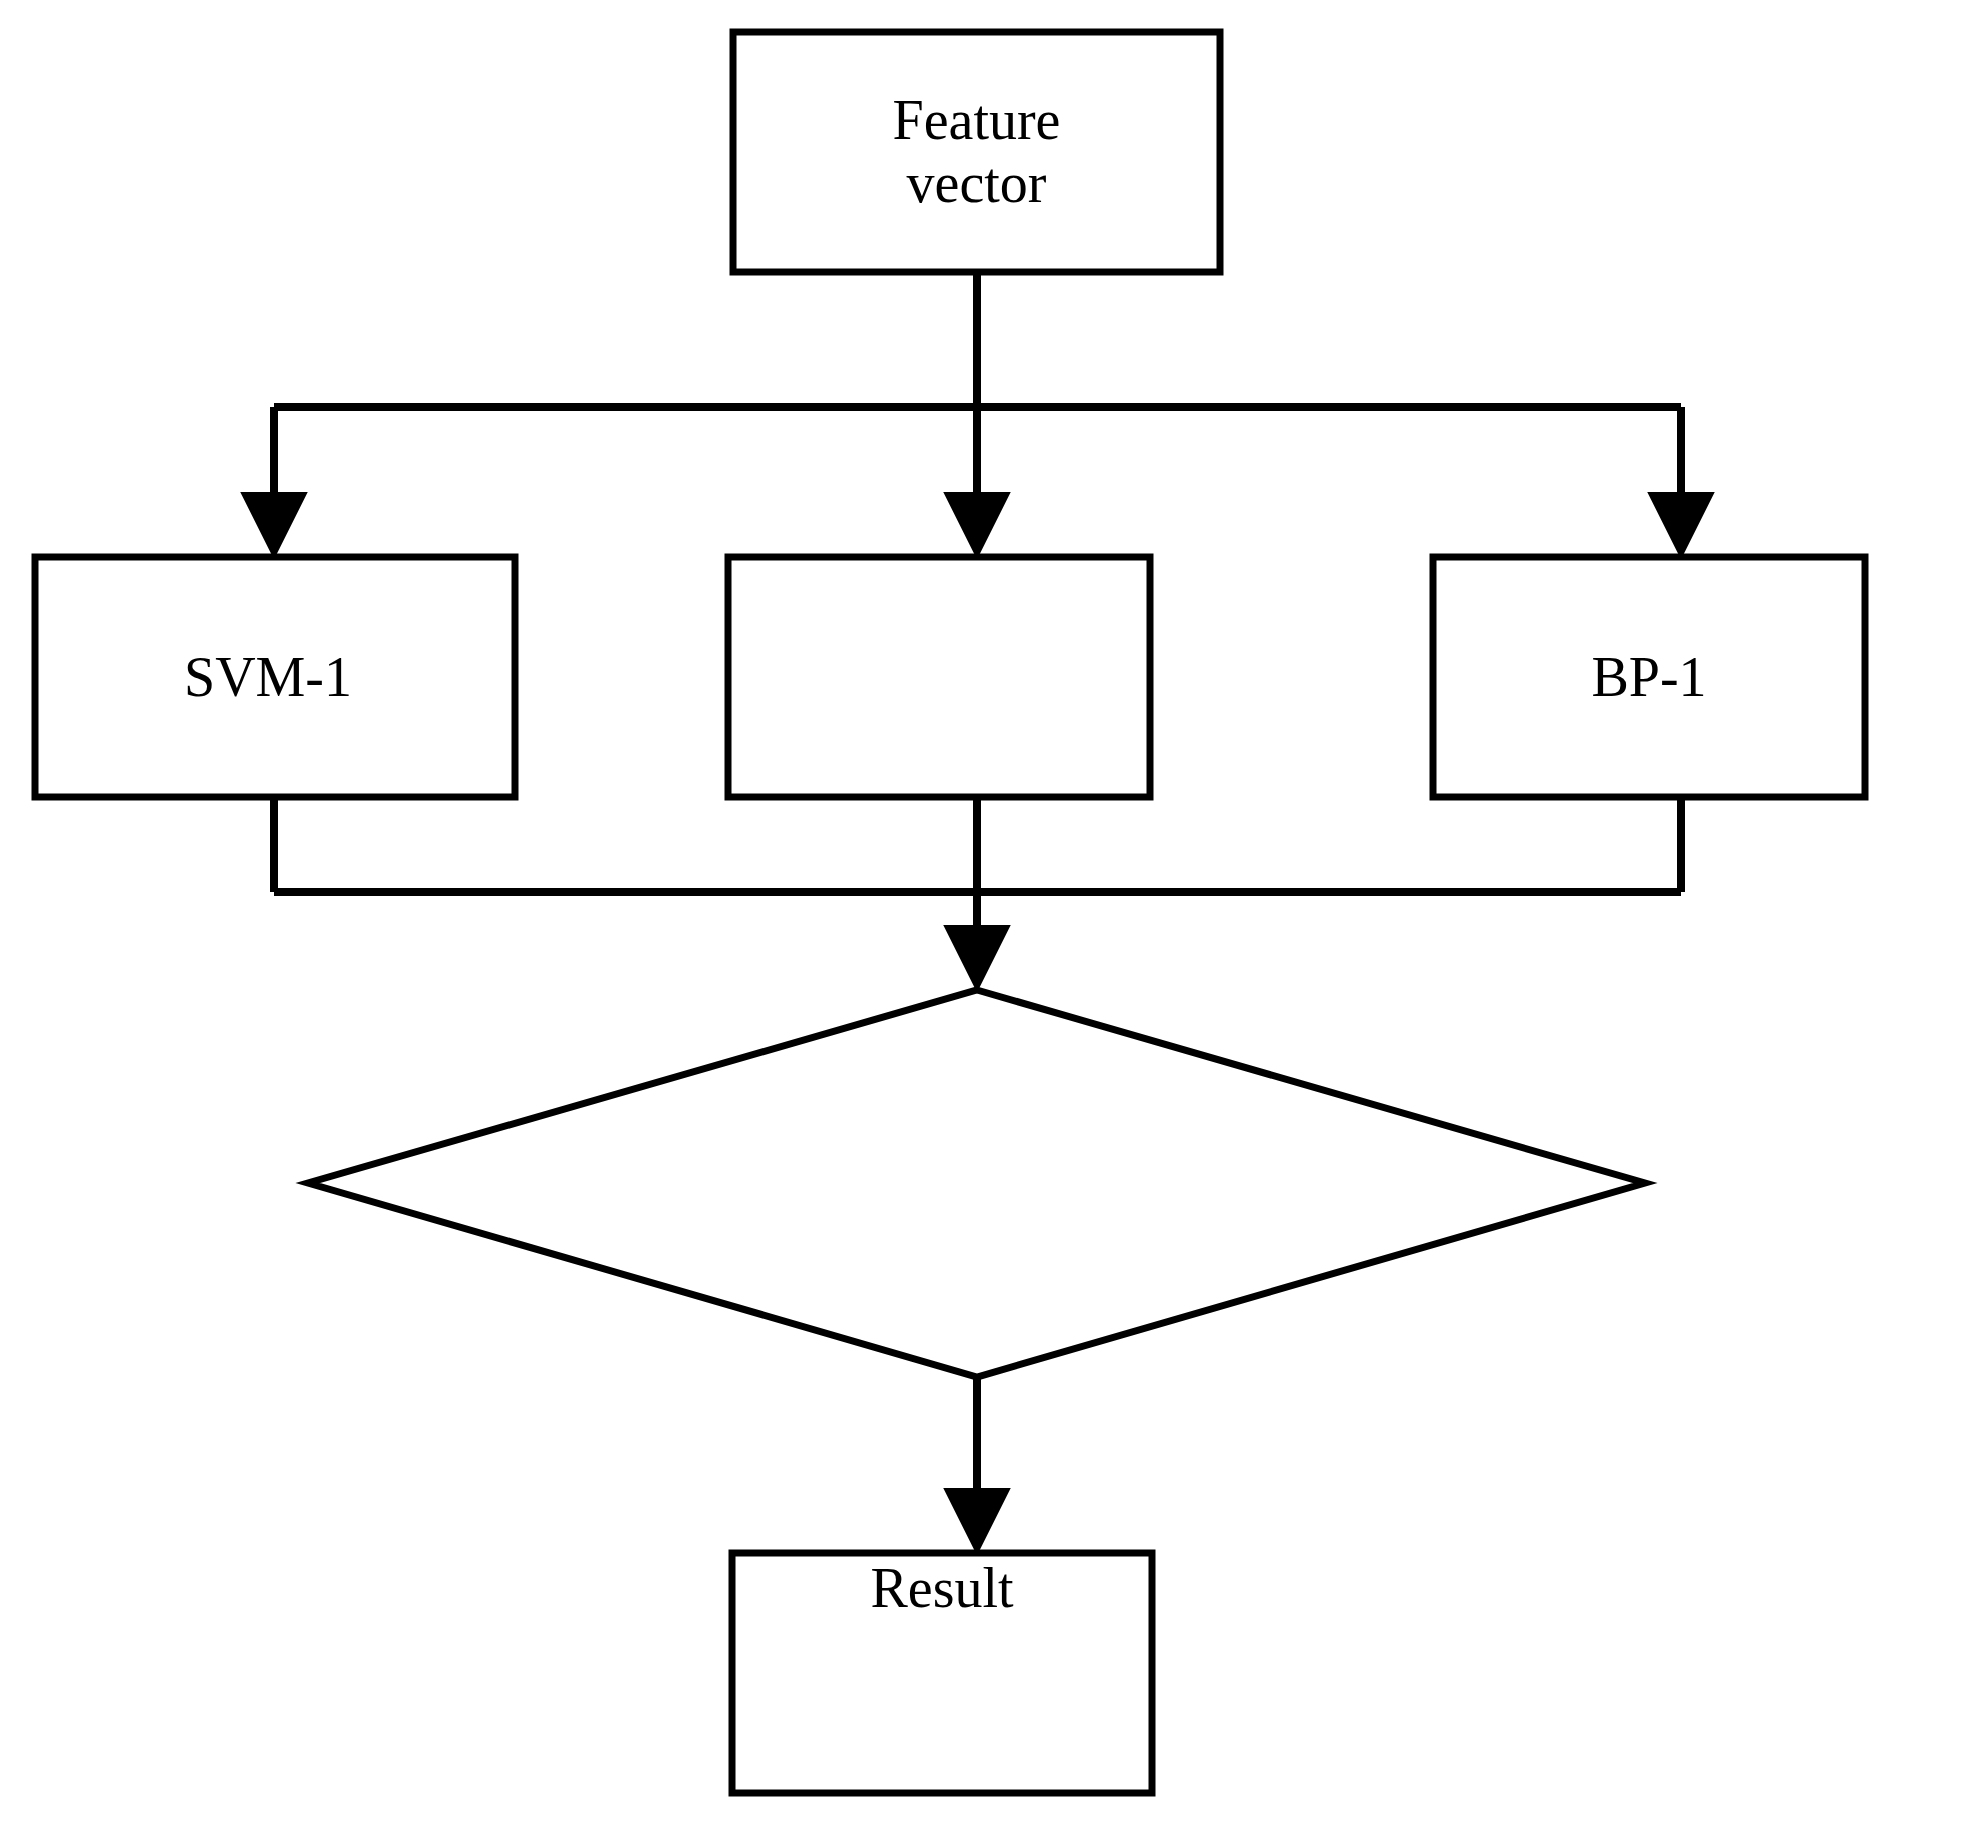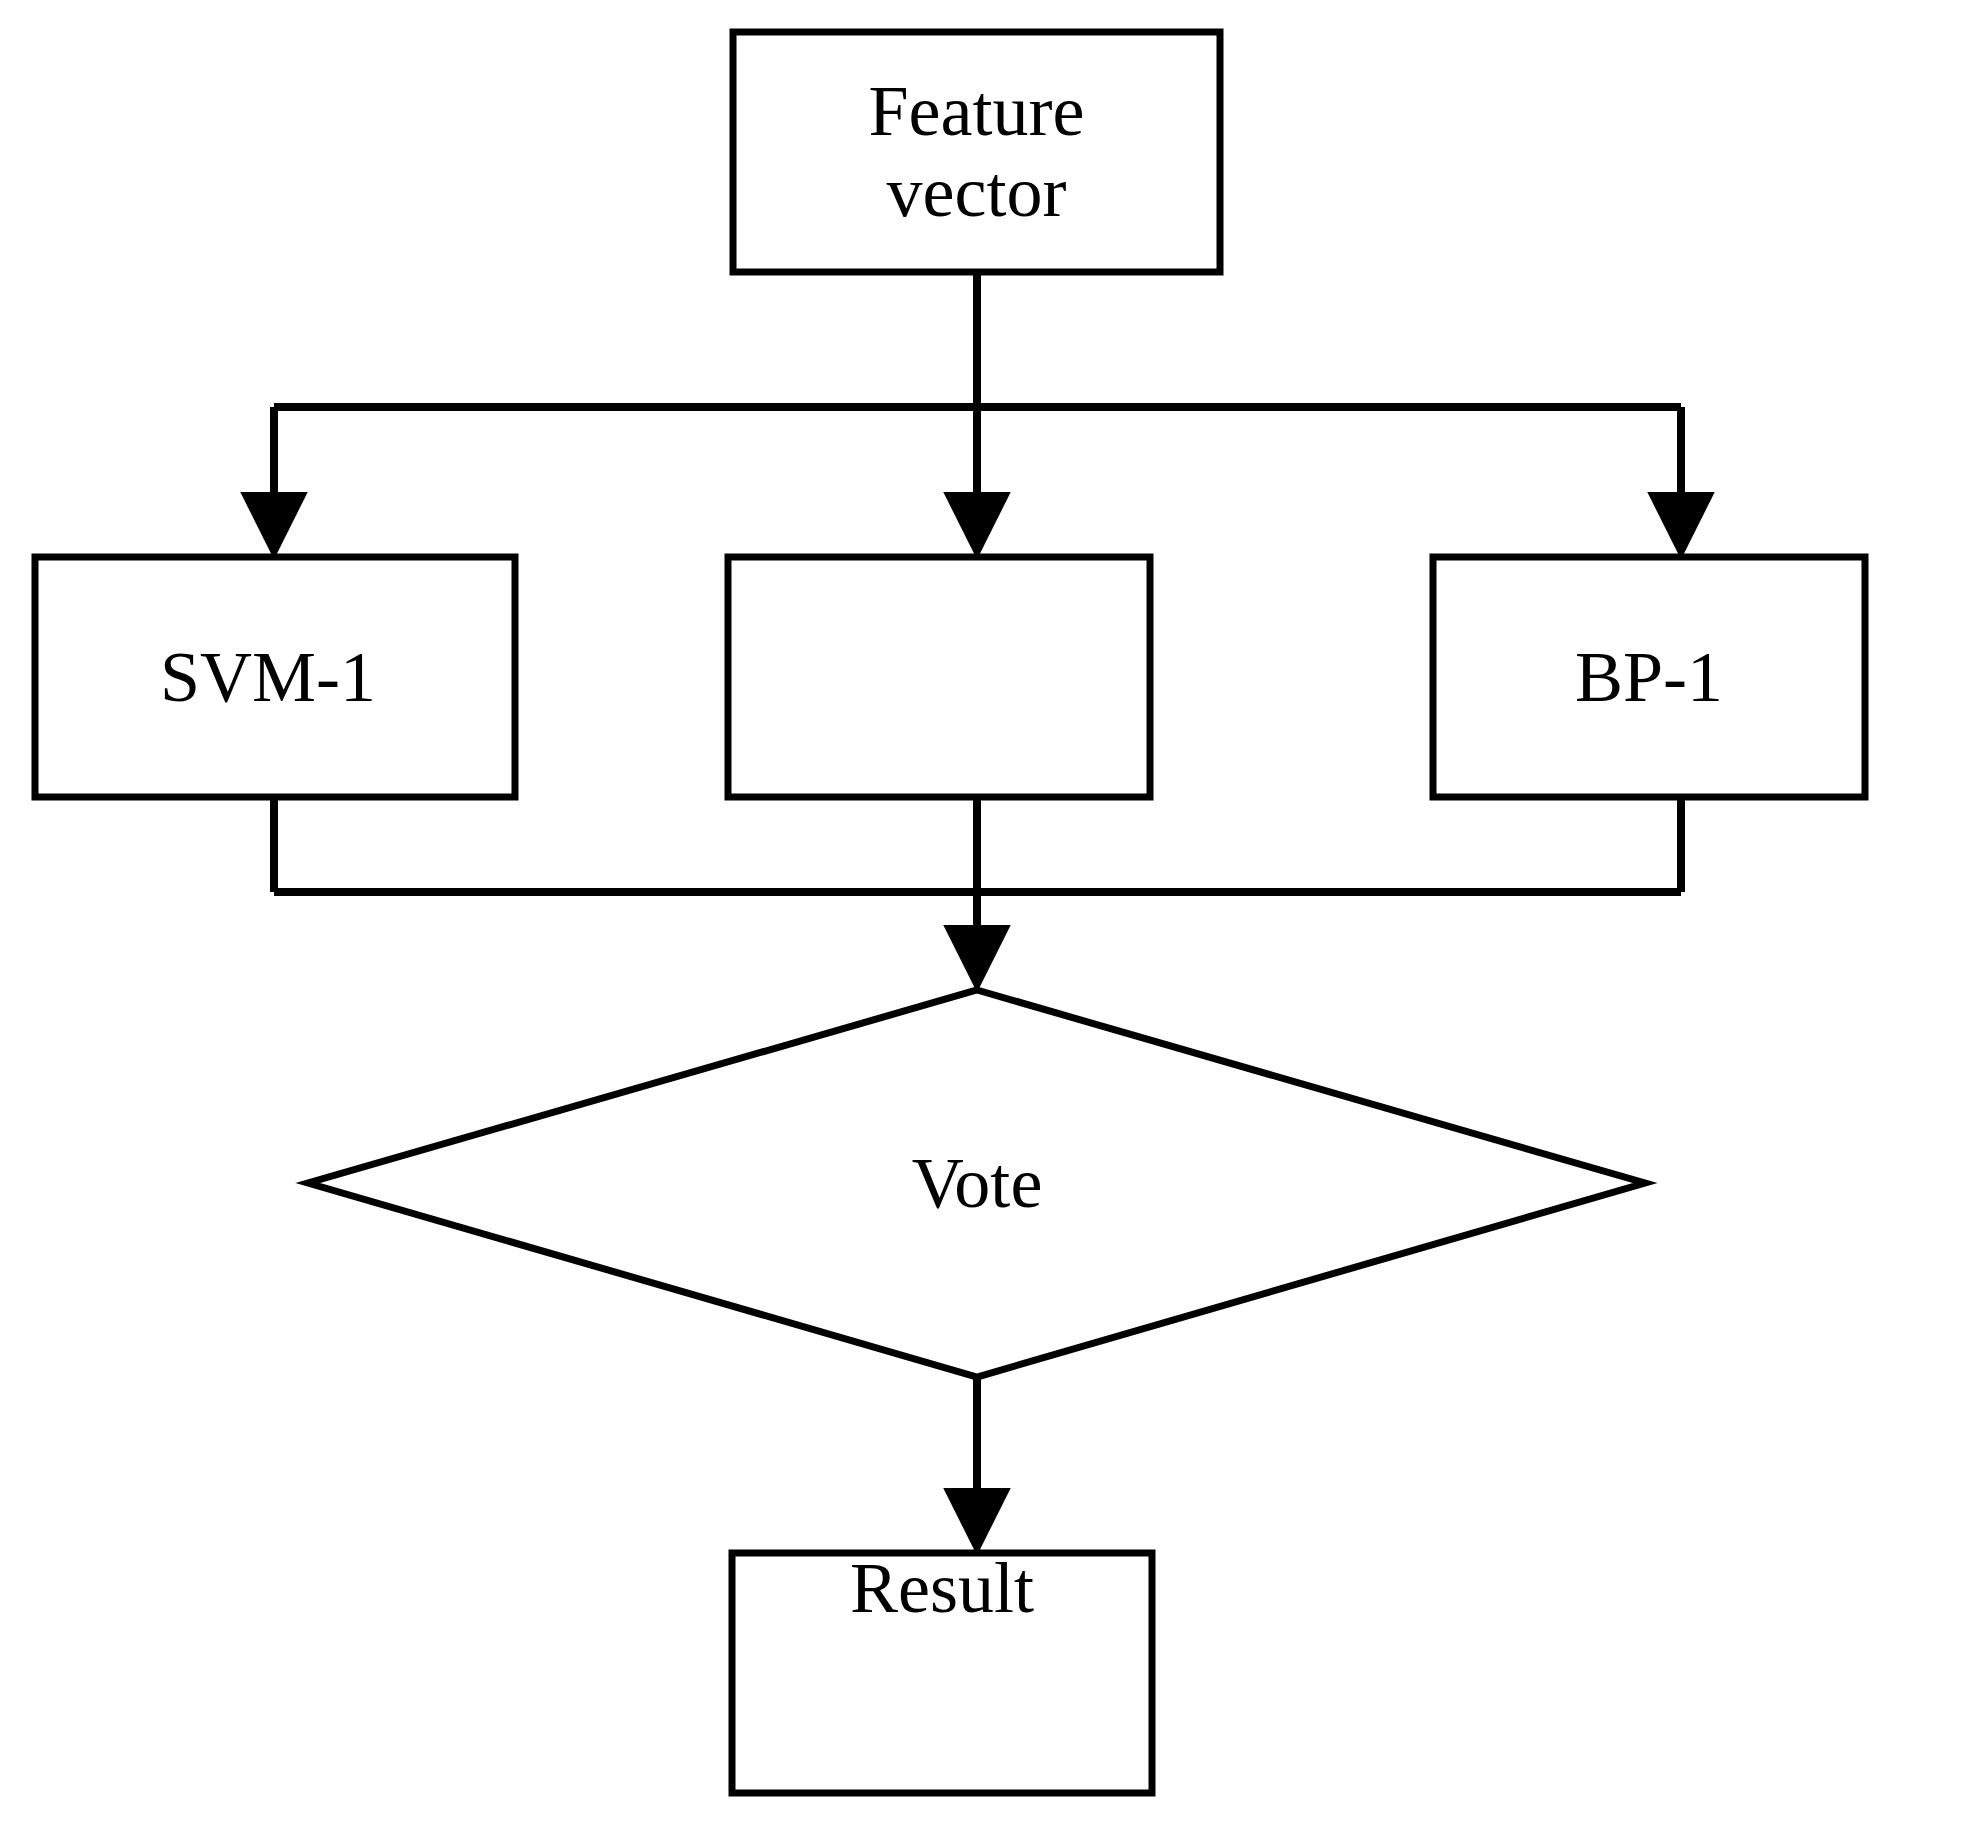--- a/index.html
+++ b/index.html
@@ -28,21 +28,21 @@
     position: absolute;
     display: flex;
     align-items: center;
     justify-content: center;
     text-align: center;
     color: #000000;
     line-height: 1.12;
     pointer-events: none;
     white-space: pre-line;
   }
-  .box-label { font-size: 72px; }
+  .box-label { font-size: 56px; }
   .diamond-label { font-size: 72px; }
 </style>
 </head>
 <body>
 
 <div id="canvas">
 
   <svg id="flow-svg" viewBox="0 0 1964 1833" xmlns="http://www.w3.org/2000/svg">
     <defs>
       <marker id="arrow" viewBox="0 0 12 12" refX="10.5" refY="6" markerWidth="8.5" markerHeight="8.5" orient="auto-start-reverse">
@@ -84,17 +84,16 @@
   </svg>
 
   <div class="node-label box-label" style="left:733px; top:32px; width:487px; height:240px;">Feature
 vector</div>
 
   <div class="node-label box-label" style="left:28px; top:557px; width:480px; height:240px;">SVM-1</div>
 
 
   <div class="node-label box-label" style="left:1433px; top:557px; width:432px; height:240px;">BP-1</div>
 
-  <div class="node-label diamond-label" style="left:707px; top:1123px; width:540px; height:120px;">Vote</div>
 
   <div class="node-label box-label" style="left:732px; top:1468px; width:420px; height:240px;">Result</div>
 
 </div>
 
 </body></html>

